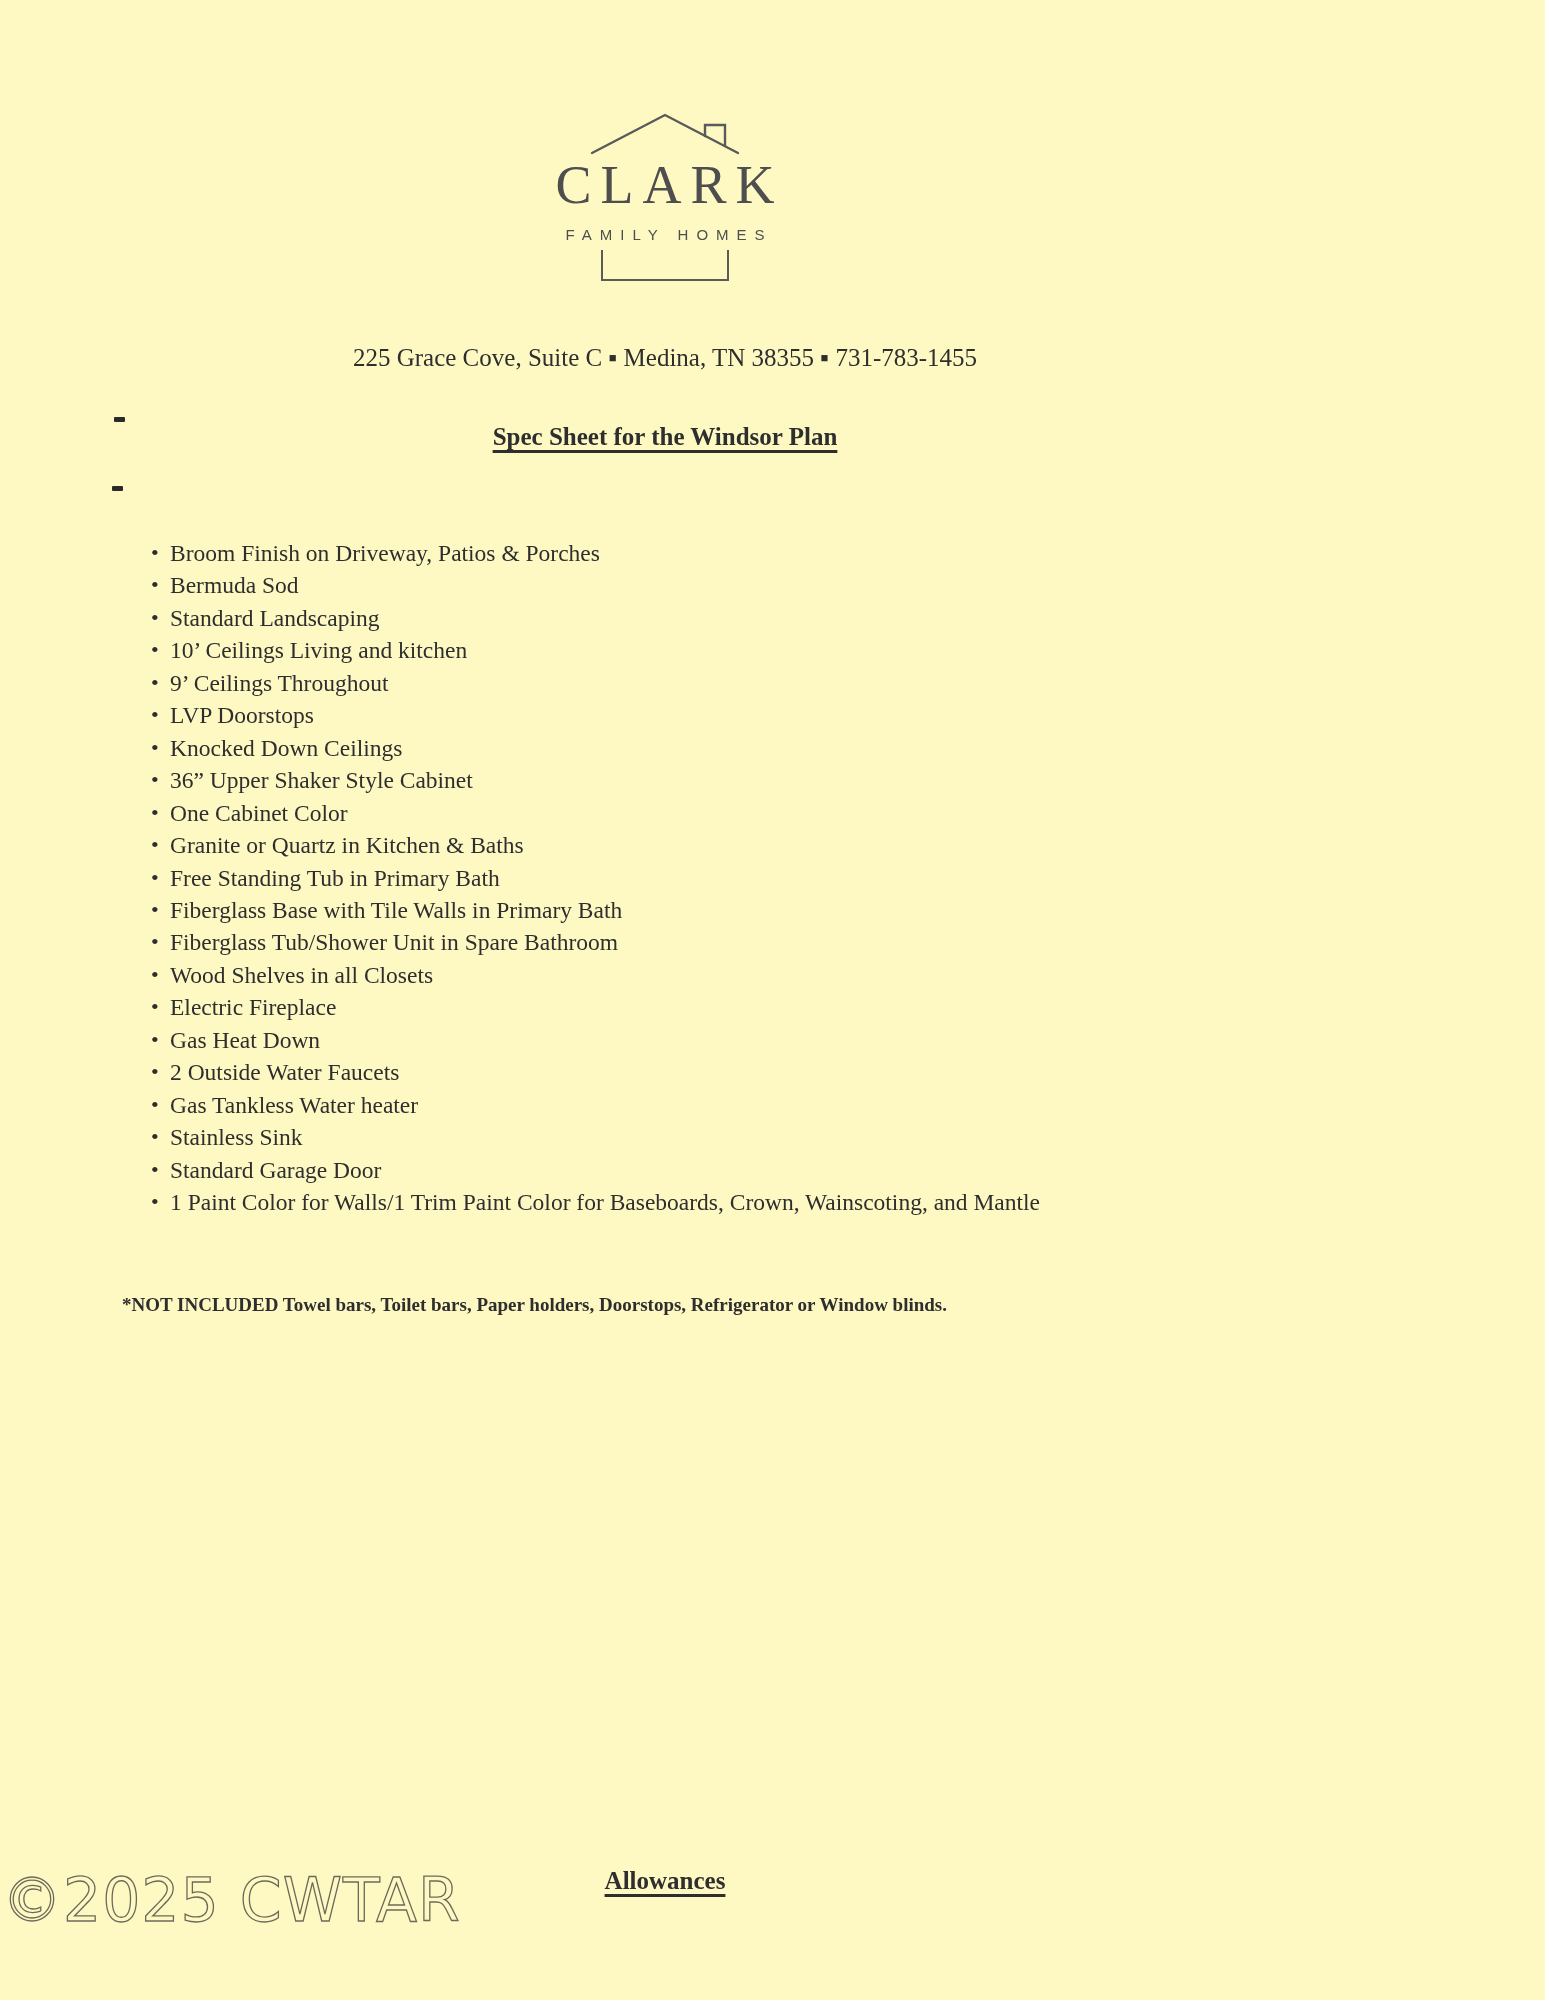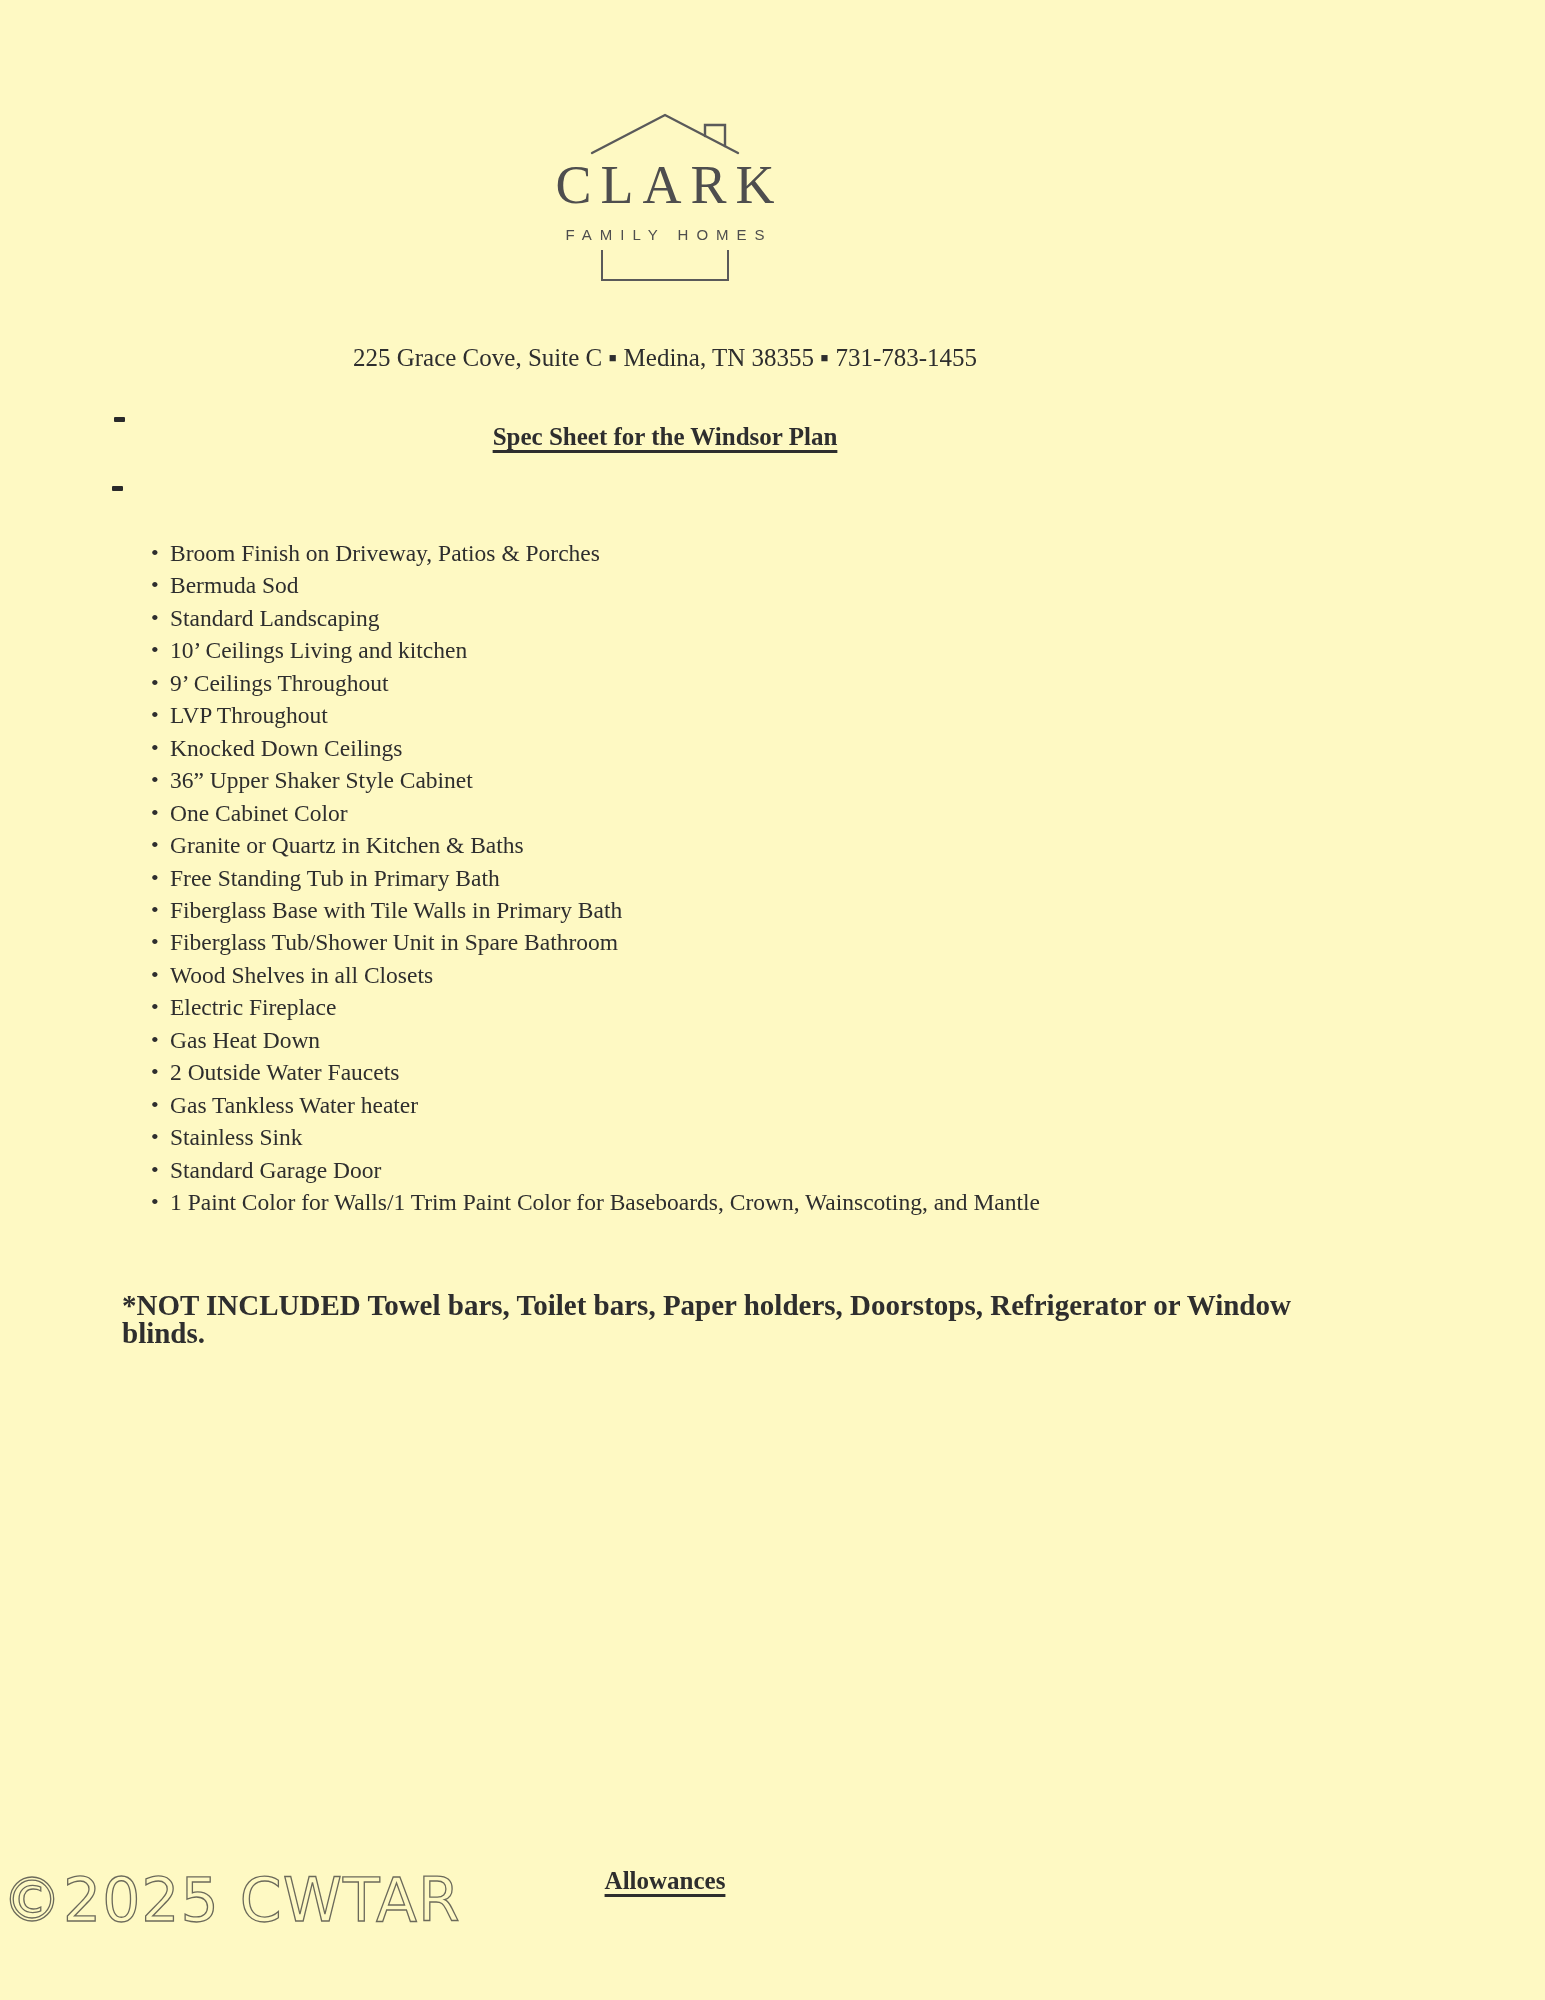--- a/index.html
+++ b/index.html
@@ -64,21 +64,21 @@
   }
   .spec-list li::before {
     content:"•";
     position:absolute; left:0; top:0;
     font-size:22px;
   }
 
   
   .not-included {
     position:absolute; left:122px; top:1291px; width:1180px;
-    font-weight:bold; font-size:29px; line-height:28px;
+    font-weight:bold; font-size:19px; line-height:28px;
   }
 
   
   .allowances {
     top:1850px; font-weight:bold; font-size:25px;
     text-decoration:underline;
     text-decoration-thickness:2.5px;
     text-underline-offset:5px;
     margin-top:17px;
   }
@@ -116,21 +116,21 @@
   <div class="margin-dash d2">-</div>
 
   <div class="centered-col doc-title">Spec Sheet for the Windsor Plan</div>
 
   <ul class="spec-list">
       <li>Broom Finish on Driveway, Patios &amp; Porches</li>
       <li>Bermuda Sod</li>
       <li>Standard Landscaping</li>
       <li>10’ Ceilings Living and kitchen</li>
       <li>9’ Ceilings Throughout</li>
-      <li>LVP Throughout</li>
+      <li>LVP Doorstops</li>
       <li>Knocked Down Ceilings</li>
       <li>36” Upper Shaker Style Cabinet</li>
       <li>One Cabinet Color</li>
       <li>Granite or Quartz in Kitchen &amp; Baths</li>
       <li>Free Standing Tub in Primary Bath</li>
       <li>Fiberglass Base with Tile Walls in Primary Bath</li>
       <li>Fiberglass Tub/Shower Unit in Spare Bathroom</li>
       <li>Wood Shelves in all Closets</li>
       <li>Electric Fireplace</li>
       <li>Gas Heat Down</li>

